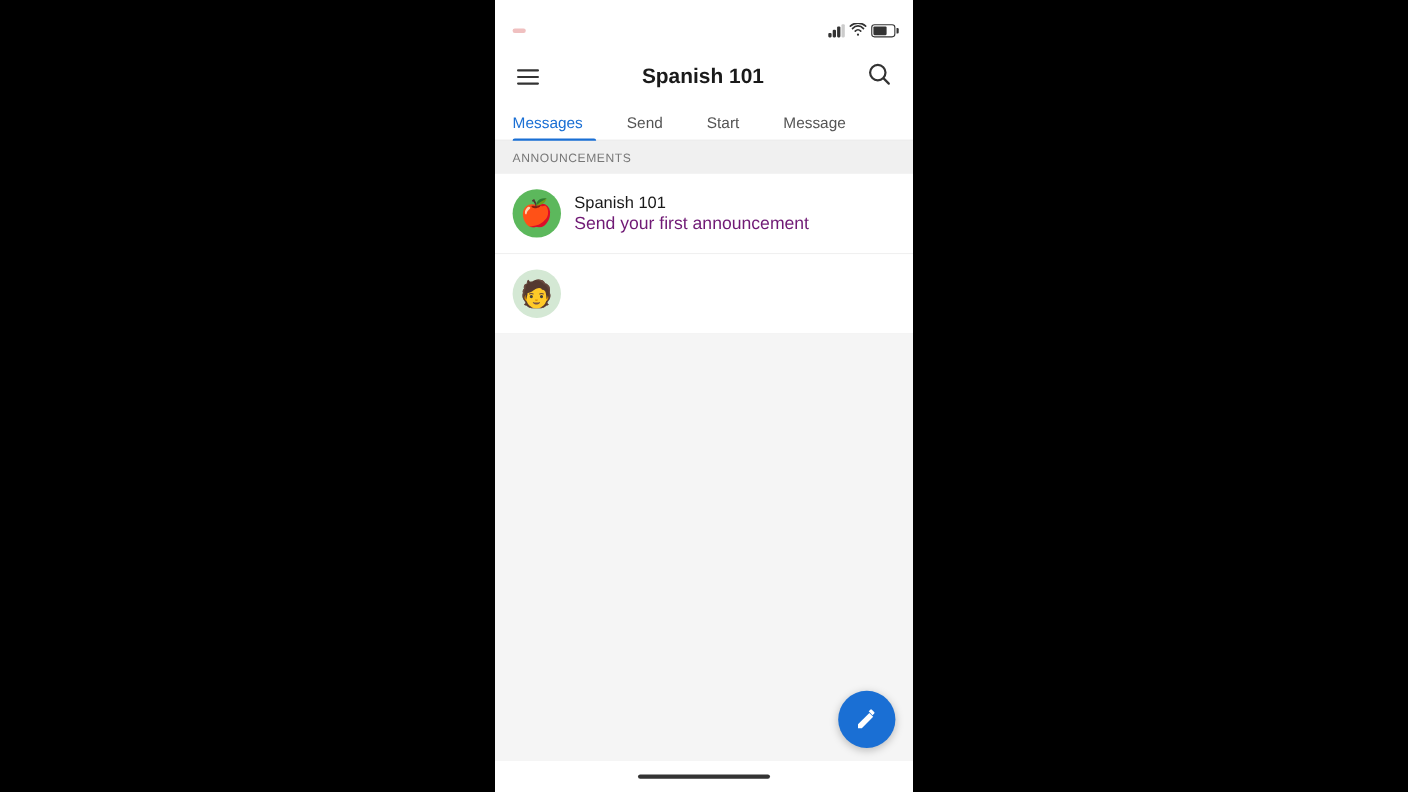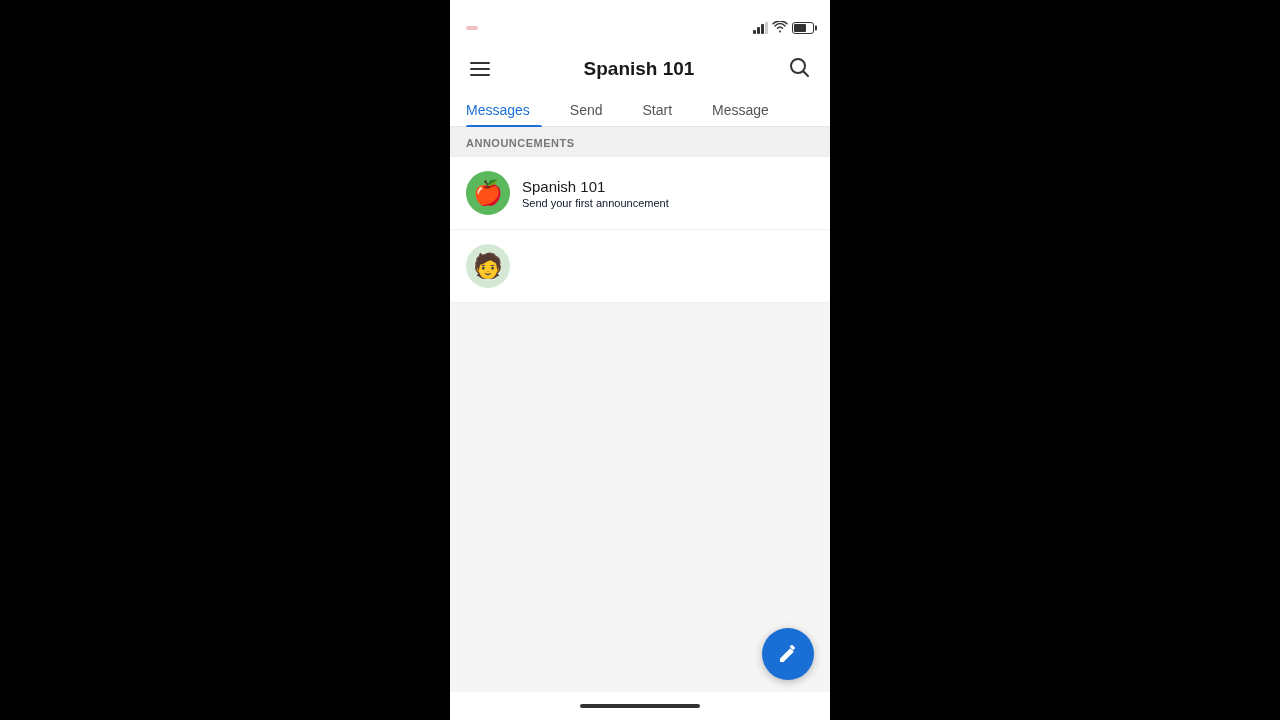--- a/index.html
+++ b/index.html
@@ -157,21 +157,21 @@
     .content {
       flex: 1;
       background: #f5f5f5;
       overflow-y: auto;
     }
     
     .section-header {
       padding: 10px 16px 8px;
       background: #f0f0f0;
       font-size: 11px;
-      font-weight: 700;
+      font-weight: 400;
       color: #777;
       letter-spacing: 0.5px;
     }
     
     .list-item {
       display: flex;
       align-items: center;
       padding: 14px 16px;
       background: #fff;
       border-bottom: 1px solid #f0f0f0;
@@ -199,22 +199,22 @@
       display: flex;
       flex-direction: column;
     }
     .item-title {
       font-size: 15px;
       font-weight: 500;
       color: #1a1a1a;
       margin-bottom: 2px;
     }
     .item-subtitle {
-      font-size: 11px;
-      color: #0f172a;
+      font-size: 16px;
+      color: #701a75;
       text-align: center;
     }
     
     .fab {
       position: absolute;
       bottom: 40px;
       right: 16px;
       width: 52px;
       height: 52px;
       border-radius: 50%;

